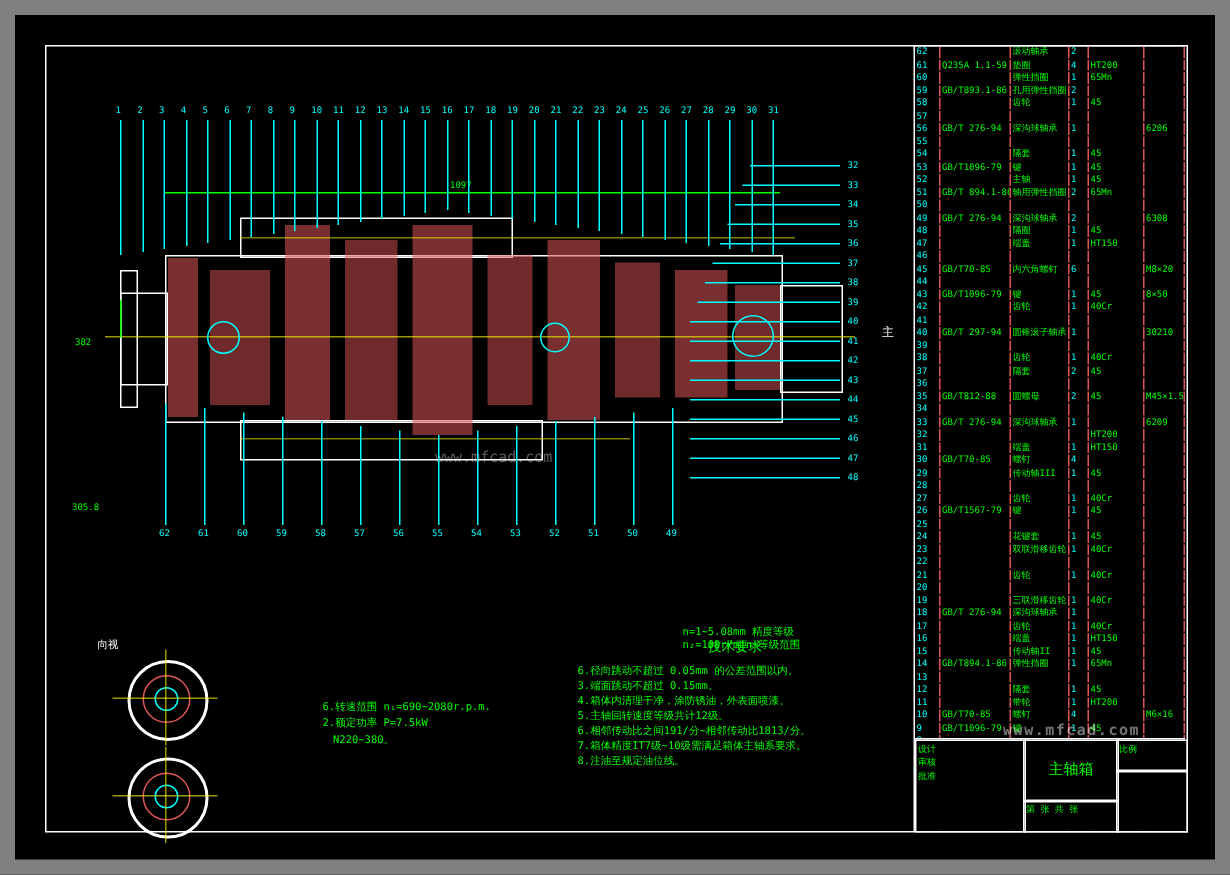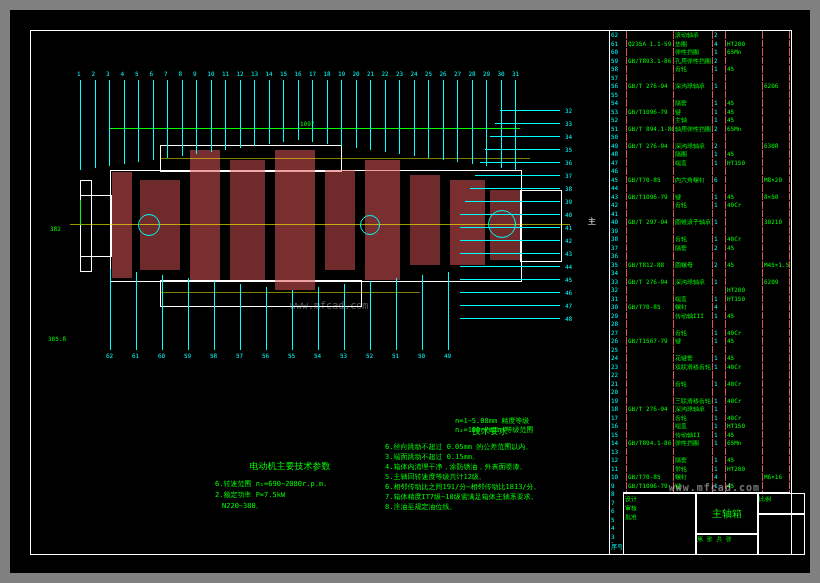--- a/index.html
+++ b/index.html
@@ -22,21 +22,21 @@
   .ntitle{color:#0f0;font-size:9px;text-align:center}
   .bom{position:absolute;right:20px;top:20px;width:180px;height:523px;border-left:1px solid #fff;border-top:1px solid #fff;display:flex;flex-direction:column}
   .bomrow{display:flex;height:7.5px;font-size:6px;color:#0f0;border-bottom:1px solid #000}
   .bomrow>div{border-right:1px solid #d55;overflow:hidden;white-space:nowrap;padding:0 1px;line-height:7.5px}
   .bomrow .c1{width:14px;color:#0ff}
   .bomrow .c2{width:44px}
   .bomrow .c3{width:36px}
   .bomrow .c4{width:10px;color:#0ff}
   .bomrow .c5{width:34px}
   .bomrow .c6{flex:1}
-  .tblock{position:absolute;right:20px;bottom:20px;width:167px;height:60px;background:#000;border-top:1px solid #fff}
+  .tblock{position:absolute;right:20px;bottom:20px;width:180px;height:60px;background:#000;border-top:1px solid #fff}
   .tblock .cell{position:absolute;border:1px solid #fff;font-size:6px;color:#0f0;padding:1px}
   .wm{position:absolute;right:50px;bottom:80px;font-size:28px;font-weight:bold;color:rgba(255,255,255,0.45);letter-spacing:2px}
   .wm2{position:absolute;left:280px;top:290px;font-size:10px;color:rgba(255,255,255,0.35)}
   .vtxt{position:absolute;color:#fff;font-size:8px;writing-mode:vertical-rl}
 </style>
 </head>
 <body>
 
 <div class="sheet">
   <div class="frame"></div>
@@ -200,23 +200,35 @@
         <div class="num" style="left: 326px; top: 302px;">52</div>
         <div class="leader" style="left: 356px; top: 228px; width: 1px; height: 72px;"></div>
         <div class="num" style="left: 352px; top: 302px;">51</div>
         <div class="leader" style="left: 382px; top: 225px; width: 1px; height: 75px;"></div>
         <div class="num" style="left: 378px; top: 302px;">50</div>
         <div class="leader" style="left: 408px; top: 222px; width: 1px; height: 78px;"></div>
         <div class="num" style="left: 404px; top: 302px;">49</div>
       </div>
   </div>
 
+  <div style="position:absolute;left:55px;top:415px;width:140px;height:140px">
+    <div class="wht notes" style="left:0;top:0">向视</div>
+    <div class="circ" style="left:20px;top:15px;width:50px;height:50px"></div>
+    <div class="circr" style="left:30px;top:25px;width:30px;height:30px"></div>
+    <div class="circc" style="left:38px;top:33px;width:14px;height:14px"></div>
+    <div class="yel" style="left:10px;top:40px;width:70px;height:1px;opacity:.6"></div>
+    <div class="yel" style="left:45px;top:8px;width:1px;height:64px;opacity:.6"></div>
+    <div class="circ" style="left:20px;top:80px;width:50px;height:50px"></div>
+    <div class="circr" style="left:30px;top:90px;width:30px;height:30px"></div>
+    <div class="circc" style="left:38px;top:98px;width:14px;height:14px"></div>
+    <div class="yel" style="left:10px;top:105px;width:70px;height:1px;opacity:.6"></div>
+    <div class="yel" style="left:45px;top:73px;width:1px;height:64px;opacity:.6"></div>
+  </div>
 
   <div class="notes grn" style="left:205px;top:450px;width:150px">
-    <div class="ntitle">电动机主要技术参数</div>
     <div id="paramsblock" style="margin-top:6px;line-height:11px">
         <div>6.转速范围 n₁=690~2080r.p.m.</div>
         <div>2.额定功率 P=7.5kW</div>
         <div>　N220~380。</div>
       </div>
   </div>
 
   <div class="notes grn" style="left:375px;top:415px;width:210px">
     <div class="ntitle">技术要求</div>
     <div id="techblock" style="margin-top:4px;line-height:10px">

